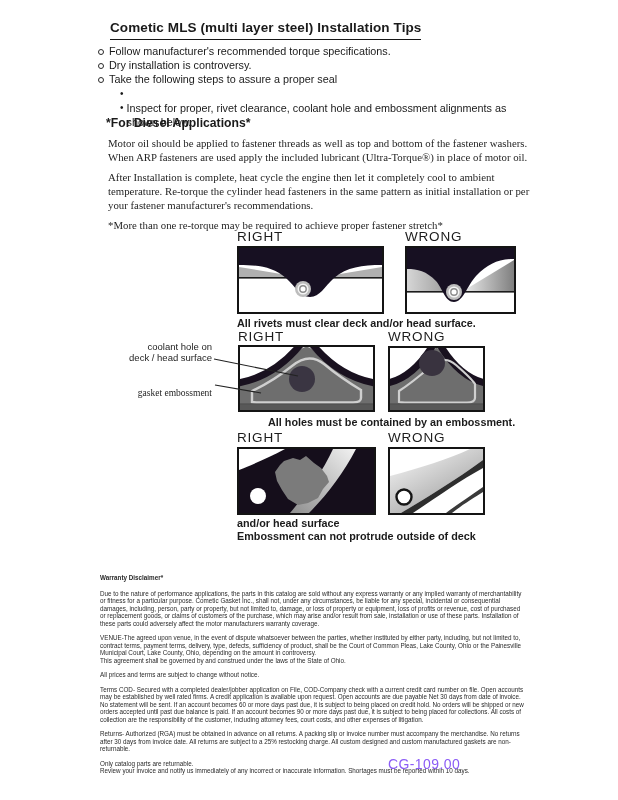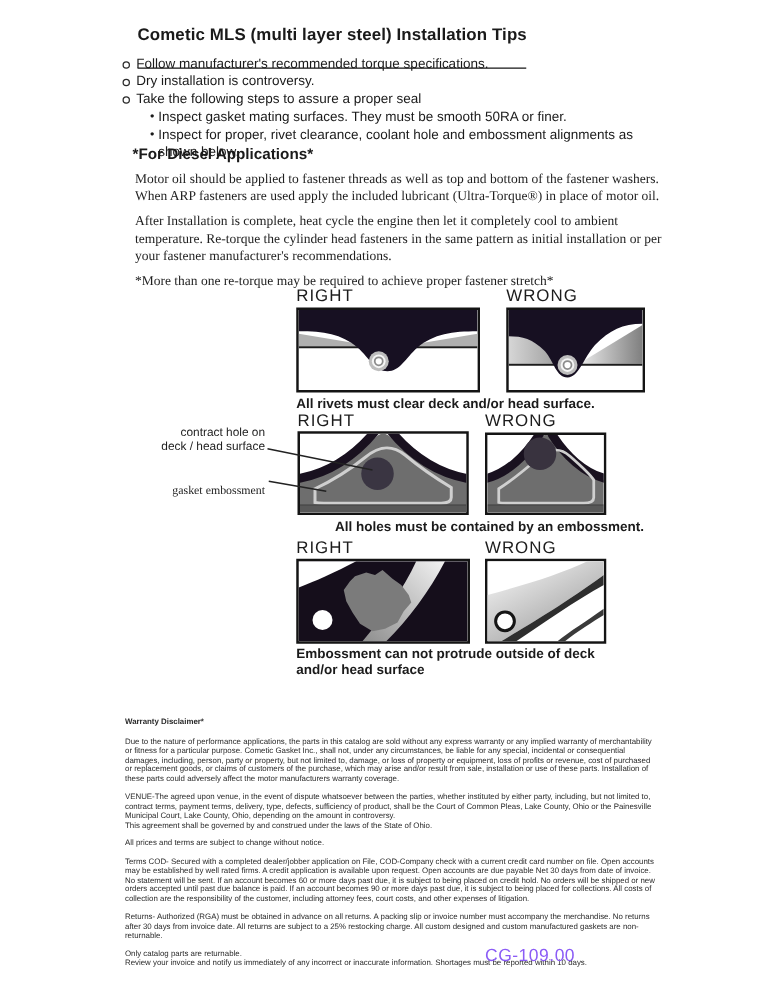--- a/index.html
+++ b/index.html
@@ -3,21 +3,21 @@
 <meta charset="utf-8">
 <style>
   html,body{margin:0;padding:0;background:#fff;}
   .page{
     position:relative;width:618px;height:800px;background:#ffffff;
     font-family:"Liberation Sans", sans-serif;color:#1a1a1a;overflow:hidden;
   }
   .abs{position:absolute;}
   .title{
     left:110px;top:20px;font-size:13.5px;font-weight:bold;
-    border-bottom:1.6px solid #161616;padding-bottom:19px;letter-spacing:.1px;
+    border-bottom:1.6px solid #161616;padding-bottom:4px;letter-spacing:.1px;
   }
   .body-text{font-size:10.8px;line-height:14.2px;color:#1f1f1f;font-family:Liberation Serif, serif;}
   .bullets{left:98px;top:44px;width:430px;}
   .b-line{display:flex;align-items:flex-start;font-size:10.8px;line-height:14.2px;}
   .circ{width:4px;height:4px;border:1.1px solid #2a2a2a;border-radius:50%;
     display:inline-block;margin:4.5px 5px 0 0;flex:0 0 auto;}
   .sub{margin-left:22px;}
   .dot{font-size:10px;margin:0 3px 0 0;line-height:14.2px;}
   .h2{left:106px;top:116px;font-size:12.2px;font-weight:bold;}
   .para1{left:108px;top:136px;width:424px;}
@@ -51,21 +51,20 @@
     <div class="b-line">
       <span class="circ"></span>
       <span>Dry installation is controversy.</span>
     </div>
     <div class="b-line">
       <span class="circ"></span>
       <span>Take the following steps to assure a proper seal</span>
     </div>
     <div class="b-line sub">
       <span class="dot">•</span>
-      <span>Inspect gasket mating surfaces.  They must be smooth 50RA or finer.</span>
     </div>
     <div class="b-line sub">
       <span class="dot">•</span>
       <span>Inspect for proper, rivet clearance, coolant hole and embossment alignments as shown below.</span>
     </div>
   </div>
 
   <div class="abs h2">*For Diesel Applications*</div>
   <div class="abs body-text para1">Motor oil should be applied to fastener threads as well as top and bottom of the fastener washers. When ARP fasteners are used apply the included lubricant (Ultra-Torque®) in place of motor oil.</div>
   <div class="abs body-text para2">After Installation is complete, heat cycle the engine then let it completely cool to ambient temperature. Re-torque the cylinder head fasteners in the same pattern as initial installation or per your fastener manufacturer's recommendations.</div>
@@ -109,21 +108,21 @@
       <circle cx="47" cy="44" r="3.2" fill="#ffffff" stroke="#8c8c8c" stroke-width="1.4"></circle>
     </svg>
   </div>
 
   <div class="abs caption" style="left:237px;top:317px;">All rivets must clear deck and/or head surface.</div>
 
   <div class="abs dlabel" style="left:238px;top:329px;width:137px;">RIGHT</div>
   <div class="abs dlabel" style="left:388px;top:329px;width:97px;">WRONG</div>
 
   <div class="abs side-label" style="left:100px;top:341px;width:112px;">
-    <div>contract hole on</div>
+    <div>coolant hole on</div>
     <div>deck / head surface</div>
   </div>
   <div class="abs side-label" style="left:100px;top:388px;width:112px;font-family:Liberation Serif, serif;">gasket embossment</div>
 
   <div class="abs dbox" style="left:238px;top:345px;width:137px;height:67px;">
     <svg viewBox="0 0 133 63" preserveAspectRatio="none">
       <rect width="133" height="63" fill="#ffffff"></rect>
       <path d="M0,63 V37 C21,33 41,21 58,5 C62,1 64,0 66.5,0 C69,0 71,1 75,5 C92,21 112,33 133,37 V63 Z" fill="#6e6e6e"></path>
       <path d="M-2,36 C21,32 43,19 61,-3" fill="none" stroke="#19111f" stroke-width="7"></path>
       <path d="M135,36 C112,32 90,19 72,-3" fill="none" stroke="#19111f" stroke-width="7"></path>
@@ -178,22 +177,22 @@
       </defs>
       <rect width="93" height="64" fill="#ffffff"></rect>
       <path d="M0,64 V27 C30,19 59,10 80,0 H93 V11 C63,33 31,52 11,64 Z" fill="url(#g3w)"></path>
       <path d="M93,11 C63,33 31,52 11,64 H23 C44,50 71,31 93,19 Z" fill="#2e2e2e"></path>
       <path d="M93,38 C79,48 66,56 56,64 H62 C72,56 85,48 93,43 Z" fill="#3a3a3a"></path>
       <circle cx="14" cy="48" r="7.5" fill="#ffffff" stroke="#151515" stroke-width="2.4"></circle>
     </svg>
   </div>
 
   <div class="abs caption" style="left:237px;top:517px;width:300px;">
+    <div>and/or head surface</div>
     <div>Embossment can not protrude outside of deck</div>
-    <div>and/or head surface</div>
   </div>
 
   <svg class="leader" viewBox="0 0 618 800">
     <line x1="214" y1="359" x2="298" y2="376" stroke="#222222" stroke-width="1.1"></line>
     <line x1="215" y1="385" x2="261" y2="393" stroke="#222222" stroke-width="1.1"></line>
   </svg>
 
   <div class="abs warranty">
     <div class="wh">Warranty Disclaimer*</div>
     <p>Due to the nature of performance applications, the parts in this catalog are sold without any express warranty or any implied warranty of merchantability or fitness for a particular purpose.  Cometic Gasket Inc., shall not, under any circumstances, be liable for any special, incidental or consequential damages, including, person, party or property, but not limited to, damage, or loss of property or equipment, loss of profits or revenue, cost of purchased or replacement goods, or claims of customers of the purchase, which may arise and/or result from sale, installation or use of these parts.  Installation of these parts could adversely affect the motor manufacturers warranty coverage.</p>

